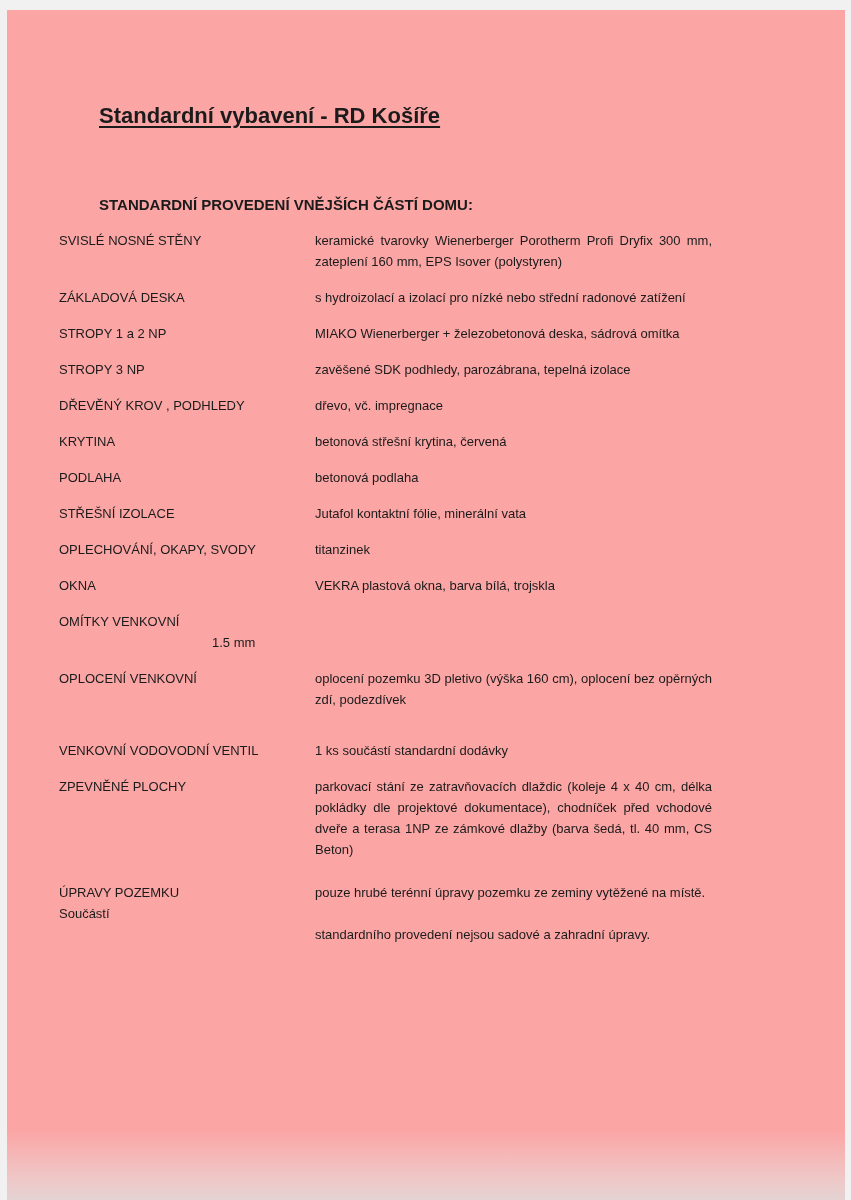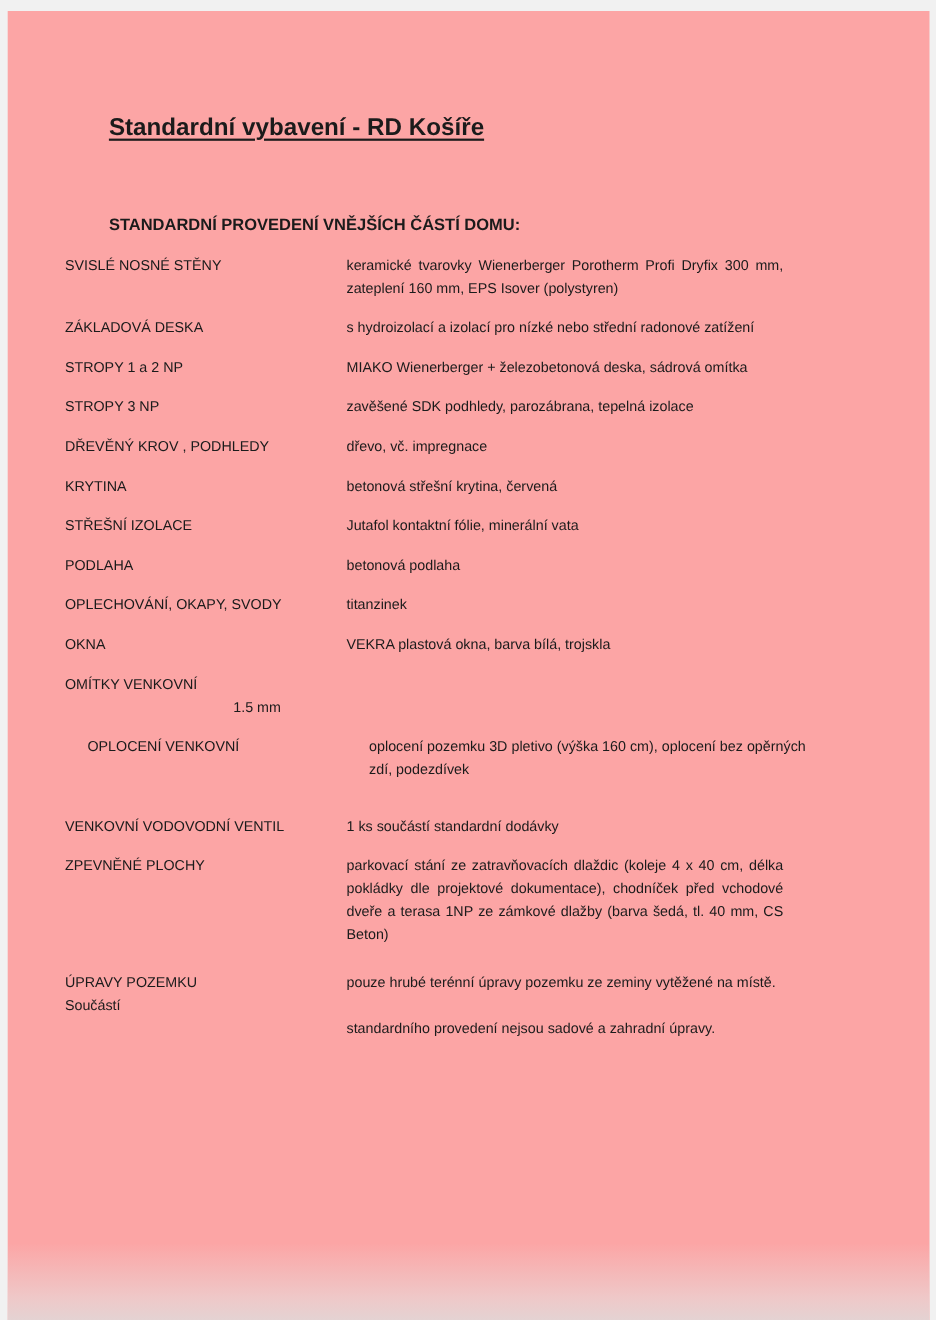--- a/index.html
+++ b/index.html
@@ -56,21 +56,21 @@
     margin: 16px 92px 0 52px;
   }
   .spec-row {
     display: flex;
     align-items: flex-start;
     margin-bottom: 15px;
     font-size: 13px;
     line-height: 21px;
   }
   
-  .spec-row:nth-child(12) { margin-bottom: 30px; justify-content: center; }
+  .spec-row:nth-child(12) { margin-bottom: 30px; }
   .spec-row:nth-child(14) { margin-bottom: 22px; }
   .spec-label {
     width: 256px;
     flex: 0 0 256px;
     padding-right: 10px;
   }
   
   .spec-row:nth-child(11) .label-line2 { padding-left: 153px; }
   .label-line2:empty { display: none; }
   .spec-desc {
@@ -153,36 +153,36 @@
 
     </div>
     <div class="spec-desc">
       <p class="desc-p1">betonová střešní krytina, červená</p>
 
     </div>
   </div>
 
   <div class="spec-row">
     <div class="spec-label">
+      <div class="label-line1">PODLAHA</div>
+
+    </div>
+    <div class="spec-desc">
+      <p class="desc-p1">betonová podlaha</p>
+
+    </div>
+  </div>
+
+  <div class="spec-row">
+    <div class="spec-label">
       <div class="label-line1">STŘEŠNÍ IZOLACE</div>
 
     </div>
     <div class="spec-desc">
       <p class="desc-p1">Jutafol kontaktní fólie, minerální vata</p>
-
-    </div>
-  </div>
-
-  <div class="spec-row">
-    <div class="spec-label">
-      <div class="label-line1">PODLAHA</div>
-
-    </div>
-    <div class="spec-desc">
-      <p class="desc-p1">betonová podlaha</p>
 
     </div>
   </div>
 
   <div class="spec-row">
     <div class="spec-label">
       <div class="label-line1">OPLECHOVÁNÍ, OKAPY, SVODY</div>
 
     </div>
     <div class="spec-desc">

